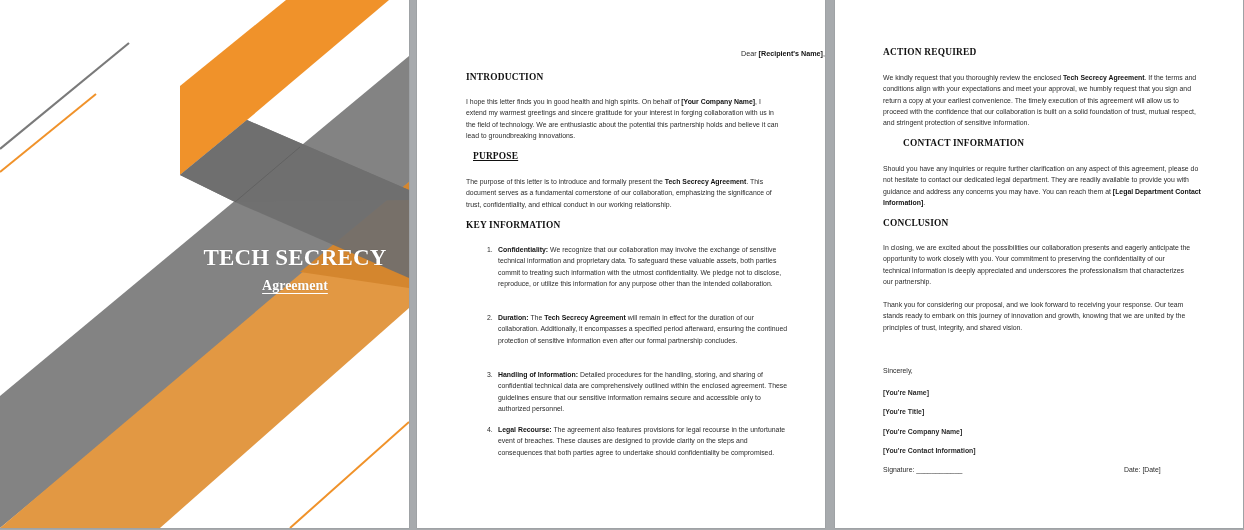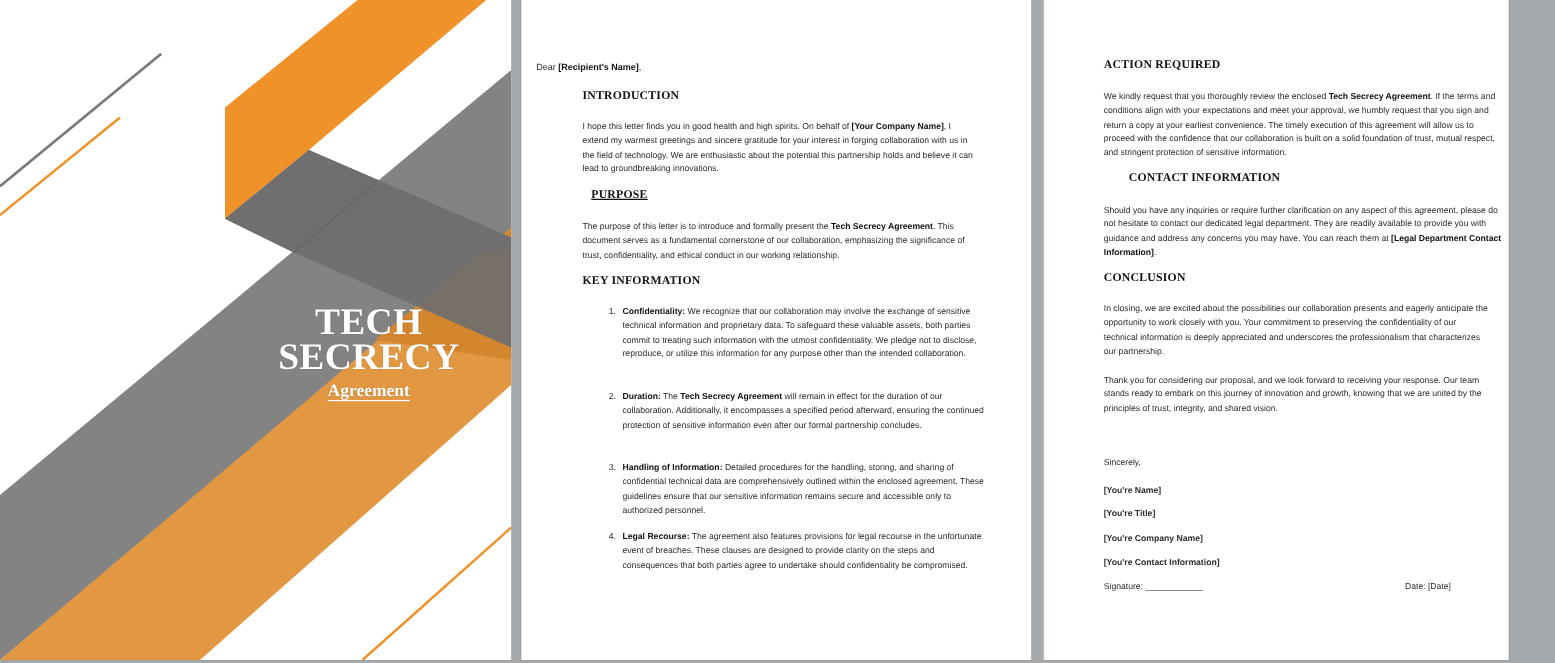--- a/index.html
+++ b/index.html
@@ -6,38 +6,38 @@
   body {
     width: 1244px; height: 530px; background: #a7aaad; position: relative; overflow: hidden;
     font-family: "Liberation Sans", "DejaVu Sans", sans-serif;
   }
   .page {
     position: absolute; top: 0; background: #ffffff; height: 528px;
     box-shadow: 0 0 1px rgba(0,0,0,0.25);
   }
   #cover { left: 0; width: 409px; overflow: hidden; }
   #page2 { left: 417px; width: 408px; }
-  #page3 { left: 835px; width: 372px; }
+  #page3 { left: 835px; width: 408px; }
   .cover-svg { position: absolute; left: 0; top: 0; }
   .cover-title {
     position: absolute; left: 190px; top: 244px; width: 210px; text-align: center;
     font-family: "Liberation Serif", "DejaVu Serif", serif; font-weight: bold; color: #ffffff;
     text-shadow: 0 0 1px rgba(0,0,0,0.25);
   }
-  .cover-title .t1 { font-size: 30px; letter-spacing: 0.2px; display: block; line-height: 28px; }
+  .cover-title .t1 { font-size: 23px; letter-spacing: 0.2px; display: block; line-height: 28px; }
   .cover-title .t2 { font-size: 14px; display: inline-block; line-height: 28px; text-decoration: underline; text-underline-offset: 3px; text-decoration-thickness: 1px; }
 
   .doc { position: absolute; font-size: 6.9px; line-height: 11.3px; color: #2b2b2b; }
   .doc p { margin: 0; }
   .heading {
     font-family: "Liberation Serif", "DejaVu Serif", serif; font-weight: bold; font-size: 9.4px;
     color: #111; letter-spacing: 0.2px; position: absolute;
   }
   .b { font-weight: bold; color: #111; }
-  .greeting { position: absolute; left: 0; width: 408px; top: 49px; text-align: left; font-size: 7.2px; color: #2b2b2b; padding-left: 12px; }
+  .greeting { position: absolute; left: 0; width: 408px; top: 49px; text-align: right; font-size: 7.2px; color: #2b2b2b; }
   .list { position: absolute; left: 70px; width: 300px; }
   .list-item { position: absolute; left: 0; width: 300px; }
   .list-num { position: absolute; left: 0; top: 0; }
   .list-body { position: absolute; left: 11px; width: 292px; }
   .sig-line { position: absolute; font-size: 6.9px; color: #2b2b2b; }
 </style>
 </head>
 <body>
 
 <div class="page" id="cover">

